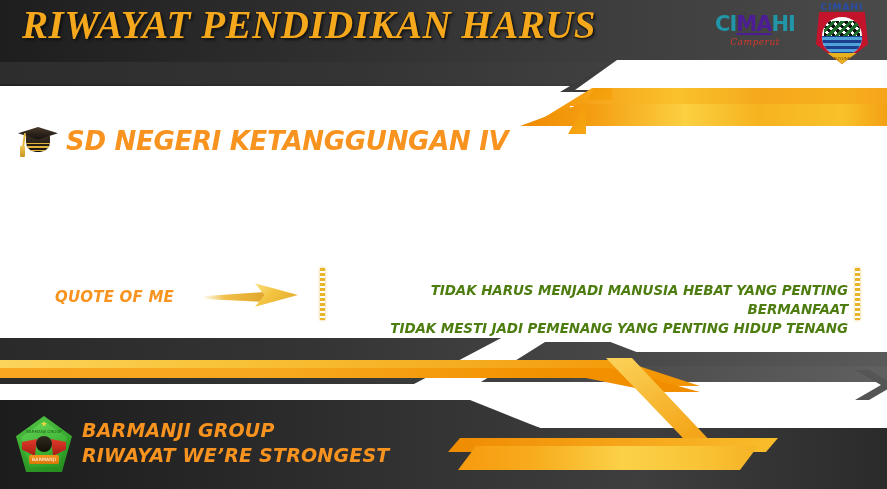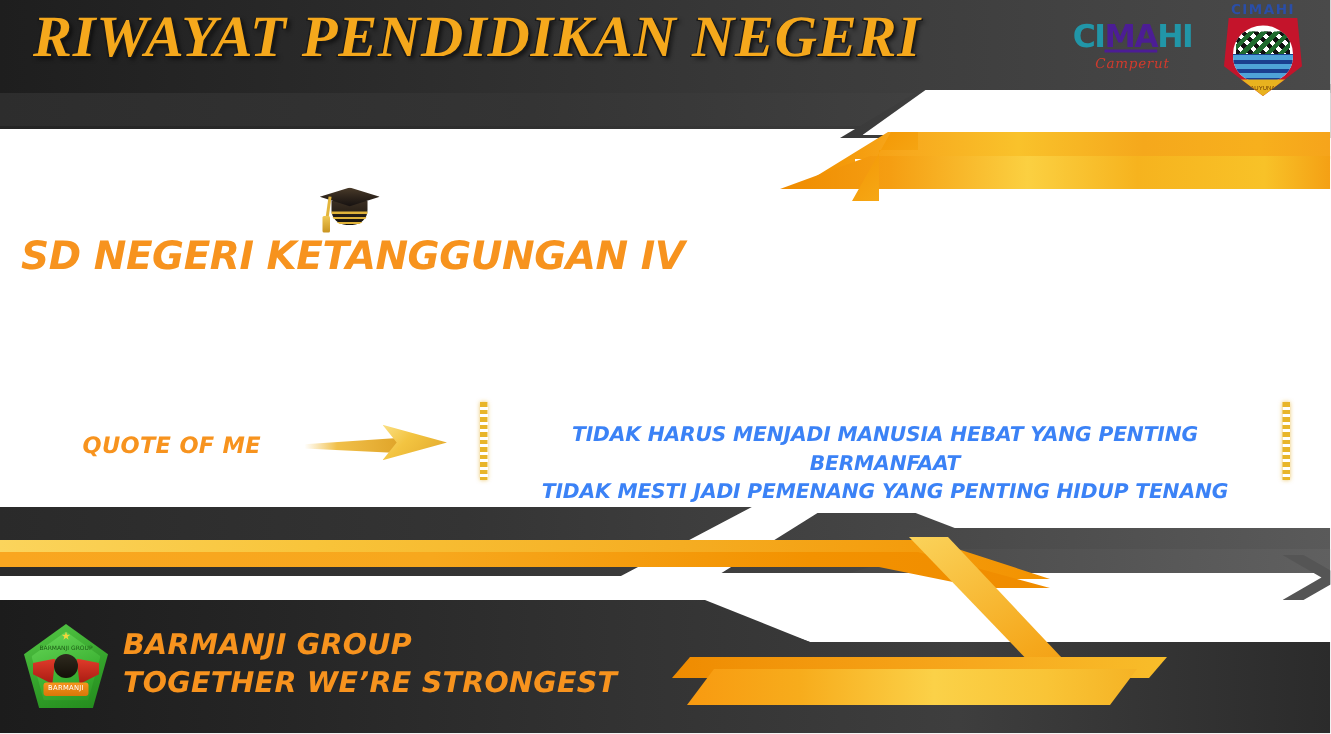--- a/index.html
+++ b/index.html
@@ -132,21 +132,21 @@
     position:absolute; left:7px; bottom:0px; width:38px; height:11px;
     background:#e8b21f; border-radius:0 0 50% 50%;
     font-size:4px; color:#6b3a00; line-height:11px;
   }
 
   
   .edu-list {
     position:absolute; left:14px; top:122px; z-index:6;
     display:flex; flex-direction:column; gap:2px;
   }
-  .edu-item { display:flex; align-items:center; height:38px;flex-direction:column; }
+  .edu-item { display:flex; align-items:center; height:38px; }
   .cap-icon {
     position:relative; width:48px; height:34px; flex:none; margin-right:4px;
   }
   .cap-board {
     position:absolute; left:4px; top:3px; width:40px; height:13px;
     background:linear-gradient(180deg,#4a3b2a 0%,#2b221a 55%,#141010 100%);
     clip-path: polygon(50% 0, 100% 48%, 50% 96%, 0 48%);
   }
   .cap-base {
     position:absolute; left:12px; top:12px; width:24px; height:16px;
@@ -197,24 +197,24 @@
   }
   .dotbar {
     position:absolute; width:5px; height:52px; z-index:6;
     background:repeating-linear-gradient(180deg,#e8b52a 0 3px, rgba(255,255,255,.15) 3px 5px);
     box-shadow:0 0 3px rgba(230,175,40,.7);
   }
   .dotbar.left { left:320px; top:268px; }
   .dotbar.right { left:855px; top:268px; }
   .quote-text {
     position:absolute; left:332px; top:281px; width:516px; z-index:6;
-    text-align:center;
+    text-align:right;
     font-family:"DejaVu Sans", sans-serif;
     font-weight:bold; font-style:italic; font-size:13.5px;
-    line-height:19px; color:#3b82f6; letter-spacing:-0.1px;
+    line-height:19px; color:#4d7c0f; letter-spacing:-0.1px;
     text-shadow:0 0 1px rgba(255,255,255,.8);
   }
 
   
   .ftr-gray-top {
     position:absolute; left:0; top:338px; width:887px; height:46px; z-index:1;
     background:linear-gradient(90deg,#2a2a2a 0%,#343434 35%,#464646 68%,#555 100%);
     clip-path: polygon(0 0, 600px 0, 720px 46px, 0 46px);
   }
   .ftr-gray-step {
@@ -333,21 +333,21 @@
 
   <div class="hdr-band-front"></div>
   <div class="hdr-band-mid"></div>
   <div class="hdr-step-a"></div>
   <div class="hdr-band-back"></div>
   <div class="hdr-white-notch"></div>
   <div class="hdr-orange-1"></div>
   <div class="hdr-orange-2"></div>
   <div class="hdr-orange-left-edge"></div>
 
-  <div class="title">RIWAYAT PENDIDIKAN NEGERI</div>
+  <div class="title">RIWAYAT PENDIDIKAN HARUS</div>
 
   <div class="logo-cimahi-word">
     <div class="word">
       <span>CI</span><span class="m-wave">MA</span><span>HI</span>
     </div>
     <div class="sub">Camperut</div>
   </div>
 
   <div class="logo-emblem">
     <div class="emb-label">CIMAHI</div>
@@ -413,16 +413,16 @@
     <span class="fl-star"></span>
     <span class="fl-arc-text">BARMANJI GROUP</span>
     <span class="fl-wing-l"></span>
     <span class="fl-wing-r"></span>
     <span class="fl-head"></span>
     <span class="fl-banner">BARMANJI</span>
   </div>
 
   <div class="ftr-text">
     <div class="ftr-line">BARMANJI GROUP</div>
-    <div class="ftr-line">TOGETHER WE’RE STRONGEST</div>
+    <div class="ftr-line">RIWAYAT WE’RE STRONGEST</div>
   </div>
 
 </div>
 
 </body></html>

